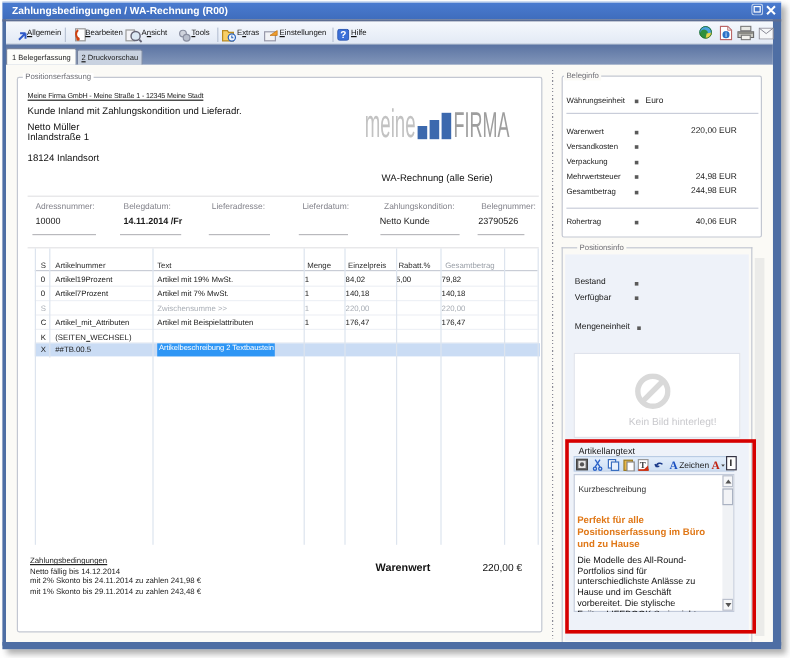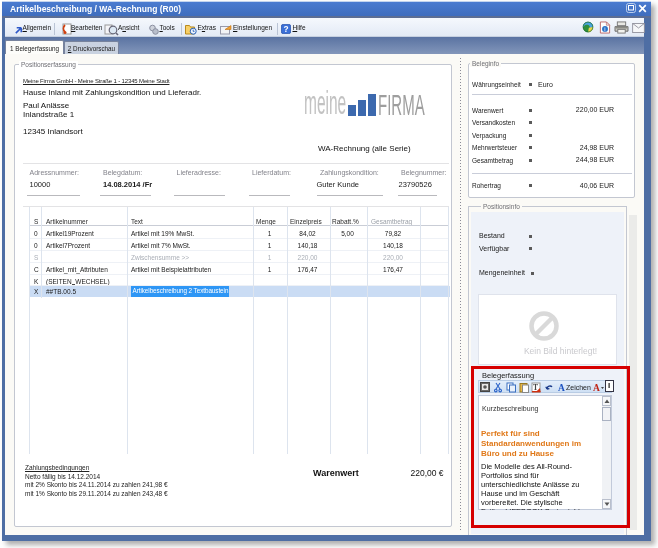--- a/index.html
+++ b/index.html
@@ -53,35 +53,35 @@
 
 .fl { font-size:7px; color:#83838b; }
 .fv { font-size:7.5px; color:#1a1a1a; }
 .ful { height:1px; background:#b9b9bd; }
 .hline { height:1px; background:#e3e3e5; }
 .vline { width:1px; background:#dde4ee; }
 .rline { height:1px; background:#eef1f6; }
 .th { font-size:6.5px; color:#2a2a2a; }
 .td { font-size:6.5px; color:#1a1a1a; }
 .tdg { font-size:6.5px; color:#a9aeb6; }
-.r { text-align:center; }
+.r { text-align:left; }
 .sq { width:3px; height:3px; background:#5a5a5a; position:absolute; left:529px; }
 .bl { font-size:6.5px; color:#1a1a1a; position:absolute; left:472px; }
 .bv { font-size:7px; color:#1a1a1a; position:absolute; right:44px; text-align:right; }
 .pl { font-size:7px; color:#1a1a1a; position:absolute; left:479px; }
 .bsep { position:absolute; left:472px; width:160px; height:1px; background:#c9cdd9; }
 .zb { font-size:6.5px; color:#222; position:absolute; left:25px; white-space:nowrap; }
 </style>
 </head>
 <body>
 <div class="a" id="winbg"></div>
 <div class="a" id="bL"></div>
 <div class="a" id="bR"></div>
 <div class="a" id="bB"></div>
-<div class="a" id="title">Artikelbeschreibung / WA-Rechnung (R00)</div>
+<div class="a" id="title">Zahlungsbedingungen / WA-Rechnung (R00)</div>
 <div class="a" id="titleline"></div>
 <svg class="a" style="left:626px;top:3px" width="10" height="10" viewBox="0 0 10 10">
   <rect x="0.5" y="0.5" width="9" height="9" rx="2" fill="none" stroke="#b9cdec" stroke-width="1"></rect>
   <rect x="2.5" y="2.5" width="5" height="4.5" fill="none" stroke="#ffffff" stroke-width="1"></rect>
 </svg>
 <svg class="a" style="left:638px;top:4px" width="9" height="9" viewBox="0 0 9 9">
   <path d="M1.2 1.2 L7.8 7.8 M7.8 1.2 L1.2 7.8" stroke="#ffffff" stroke-width="1.7"></path>
 </svg>
 <div class="a" id="toolbar">
   <svg class="a" style="left:9px;top:6.5px" width="10" height="10" viewBox="0 0 11 11">
@@ -148,45 +148,45 @@
     </svg>
 </div>
 <div class="a" id="band"></div>
 <div class="a tab" id="tab2"><span class="u">2</span>&nbsp;Druckvorschau</div>
 <div class="a" id="pane"></div>
 <div class="a tab" id="tab1">1 Belegerfassung</div>
 <div class="a" id="gbox"></div>
 <div class="a" id="gboxlbl">Positionserfassung</div>
 
 <div class="a" style="left:23px;top:78px;font-size:6px;color:#222;text-decoration:underline;letter-spacing:-.15px">Meine Firma GmbH - Meine Straße 1 - 12345 Meine Stadt</div>
-<div class="a" style="left:23px;top:87.5px;font-size:8px;color:#111">Hause Inland mit Zahlungskondition und Lieferadr.</div>
-<div class="a" style="left:23px;top:100.5px;font-size:8px;color:#111">Paul Anlässe</div>
+<div class="a" style="left:23px;top:87.5px;font-size:8px;color:#111">Kunde Inland mit Zahlungskondition und Lieferadr.</div>
+<div class="a" style="left:23px;top:100.5px;font-size:8px;color:#111">Netto Müller</div>
 <div class="a" style="left:23px;top:110px;font-size:8px;color:#111">Inlandstraße 1</div>
-<div class="a" style="left:23px;top:126.5px;font-size:8px;color:#111">12345 Inlandsort</div>
+<div class="a" style="left:23px;top:126.5px;font-size:8px;color:#111">18124 Inlandsort</div>
 
 <div class="a" style="left:304px;top:85.5px;font-size:33px;line-height:33px;color:#c2c2c2;transform:scaleX(.47);transform-origin:0 0">meine</div>
 <div class="a" style="left:348px;top:105px;width:8px;height:11px;background:#3c69ae"></div>
 <div class="a" style="left:358px;top:100px;width:8px;height:16px;background:#3c69ae"></div>
 <div class="a" style="left:368px;top:94px;width:8px;height:22px;background:#3c69ae"></div>
 <div class="a" style="left:378px;top:90.2px;font-size:30px;line-height:30px;color:#9e9e9e;transform:scaleX(.5);transform-origin:0 0">FIRMA</div>
 
 <div class="a" style="left:318px;top:144px;font-size:8px;color:#111">WA-Rechnung (alle Serie)</div>
 
 <div class="a hline" style="left:23px;top:163px;width:426px"></div>
 <div class="a hline" style="left:23px;top:206px;width:426px"></div>
 
 <div class="a fl" style="left:29.5px;top:169px">Adressnummer:</div>
 <div class="a fl" style="left:103px;top:169px">Belegdatum:</div>
 <div class="a fl" style="left:176.5px;top:169px">Lieferadresse:</div>
 <div class="a fl" style="left:252px;top:169px">Lieferdatum:</div>
 <div class="a fl" style="left:320px;top:169px">Zahlungskondition:</div>
 <div class="a fl" style="left:401px;top:169px">Belegnummer:</div>
 <div class="a fv" style="left:29.5px;top:180px">10000</div>
-<div class="a fv" style="left:103px;top:180px;font-weight:bold">14.08.2014 /Fr</div>
-<div class="a fv" style="left:316.5px;top:180px">Guter Kunde</div>
+<div class="a fv" style="left:103px;top:180px;font-weight:bold">14.11.2014 /Fr</div>
+<div class="a fv" style="left:316.5px;top:180px">Netto Kunde</div>
 <div class="a fv" style="left:398.5px;top:180px">23790526</div>
 <div class="a ful" style="left:26.5px;top:194.5px;width:53px"></div>
 <div class="a ful" style="left:100px;top:194.5px;width:51px"></div>
 <div class="a ful" style="left:173.5px;top:194.5px;width:51px"></div>
 <div class="a ful" style="left:249px;top:194.5px;width:41px"></div>
 <div class="a ful" style="left:317px;top:194.5px;width:66px"></div>
 <div class="a ful" style="left:398px;top:194.5px;width:39px"></div>
 
 <div class="a th" style="left:34px;top:217.5px">S</div>
 <div class="a th" style="left:46px;top:217.5px">Artikelnummer</div>
@@ -296,21 +296,21 @@
 
 <div class="a" style="left:478px;top:294px;width:139px;height:71px;background:#fff;border:1px solid #dfe3ec"></div>
 <svg class="a" style="left:529px;top:311px" width="30" height="30" viewBox="0 0 30 30">
   <circle cx="15" cy="15" r="12.5" fill="none" stroke="#d9d9d9" stroke-width="4.5"></circle>
   <line x1="6.5" y1="23.5" x2="23.5" y2="6.5" stroke="#d9d9d9" stroke-width="4.5"></line>
 </svg>
 <div class="a" style="left:478px;top:346px;width:165px;text-align:center;font-size:8.5px;color:#c9c9cd">Kein Bild hinterlegt!</div>
 
 <div class="a" style="left:471px;top:366px;width:159px;height:162px;border:3px solid #d60000;z-index:5"></div>
 
-<div class="a" style="left:482px;top:371px;font-size:7.5px;color:#1a1a1a">Belegerfassung</div>
+<div class="a" style="left:482px;top:371px;font-size:7.5px;color:#1a1a1a">Artikellangtext</div>
 
 <div class="a" style="left:478px;top:380px;width:134px;height:13px;background:linear-gradient(#e3eefb,#cfe0f4);border:1px solid #b9cce4"></div>
 <svg class="a" style="left:480px;top:381.5px" width="132" height="11" viewBox="0 0 132 11">
   <rect x="0.5" y="0.5" width="9" height="9" fill="#6a6a6a" stroke="#444"></rect>
   <rect x="2" y="2" width="6" height="6" fill="#e8e8e8"></rect>
   <circle cx="5" cy="5" r="1.8" fill="#555"></circle>
   <g stroke="#2a62c8" stroke-width="1.1" fill="none">
     <path d="M16 1 L20 7 M20 1 L16 7"></path>
     <circle cx="15.8" cy="8.6" r="1.3"></circle>
       <circle cx="20.2" cy="8.6" r="1.3"></circle>
@@ -333,21 +333,21 @@
   <text x="78" y="8.5" font-size="9.5" font-weight="bold" fill="#1a50c0" font-family="Liberation Serif">A</text>
   <text x="86" y="8" font-size="7" fill="#222" font-family="Liberation Sans">Zeichen</text>
   <text x="113" y="8.5" font-size="9.5" font-weight="bold" fill="#c02010" font-family="Liberation Serif">A</text>
   <path d="M121 5 L124 5 L122.5 7 Z" fill="#444"></path>
 </svg>
 <div class="a" style="left:605px;top:380px;width:9px;height:12px;background:#fdfdfd;border:1px solid #334;z-index:6"></div>
 <div class="a" style="left:608px;top:381px;font-size:8px;font-weight:bold;color:#111;z-index:6">I</div>
 
 <div class="a" style="left:478px;top:394.5px;width:134px;height:115.5px;background:#fff;border:1px solid #c2cada"></div>
 <div class="a" style="left:482px;top:405px;font-size:7px;color:#333">Kurzbeschreibung</div>
-<div class="a" style="left:481px;top:428.5px;width:112px;font-size:8px;line-height:10.2px;font-weight:bold;color:#e07818">Perfekt für sind Standardanwendungen im Büro und zu Hause</div>
+<div class="a" style="left:481px;top:428.5px;width:112px;font-size:8px;line-height:10.2px;font-weight:bold;color:#e07818">Perfekt für alle Positionserfassung im Büro und zu Hause</div>
 <div class="a" style="left:481px;top:462px;width:102px;height:48px;overflow:hidden;font-size:7.5px;line-height:9px;color:#111">Die Modelle des All-Round-Portfolios sind für unterschiedlichste Anlässe zu Hause und im Geschäft vorbereitet. Die stylische Fujitsu LIFEBOOK Serie sieht</div>
 
 <div class="a" style="left:602px;top:396px;width:9px;height:113px;background:#f0f2f5"></div>
 <div class="a" style="left:602px;top:396px;width:9px;height:10px;background:#f6f7f9;border:1px solid #b9bfcc"></div>
 <svg class="a" style="left:603.5px;top:399px" width="6" height="5" viewBox="0 0 6 5">
     <path d="M3 0.5 L5.5 4 L0.5 4 Z" fill="#555"></path>
   </svg>
 <div class="a" style="left:602px;top:407px;width:9px;height:14px;background:#f2f3f6;border:1px solid #aab2c2"></div>
 <div class="a" style="left:602px;top:499px;width:9px;height:10px;background:#f6f7f9;border:1px solid #b9bfcc"></div>
 <svg class="a" style="left:603.5px;top:502px" width="6" height="5" viewBox="0 0 6 5">

